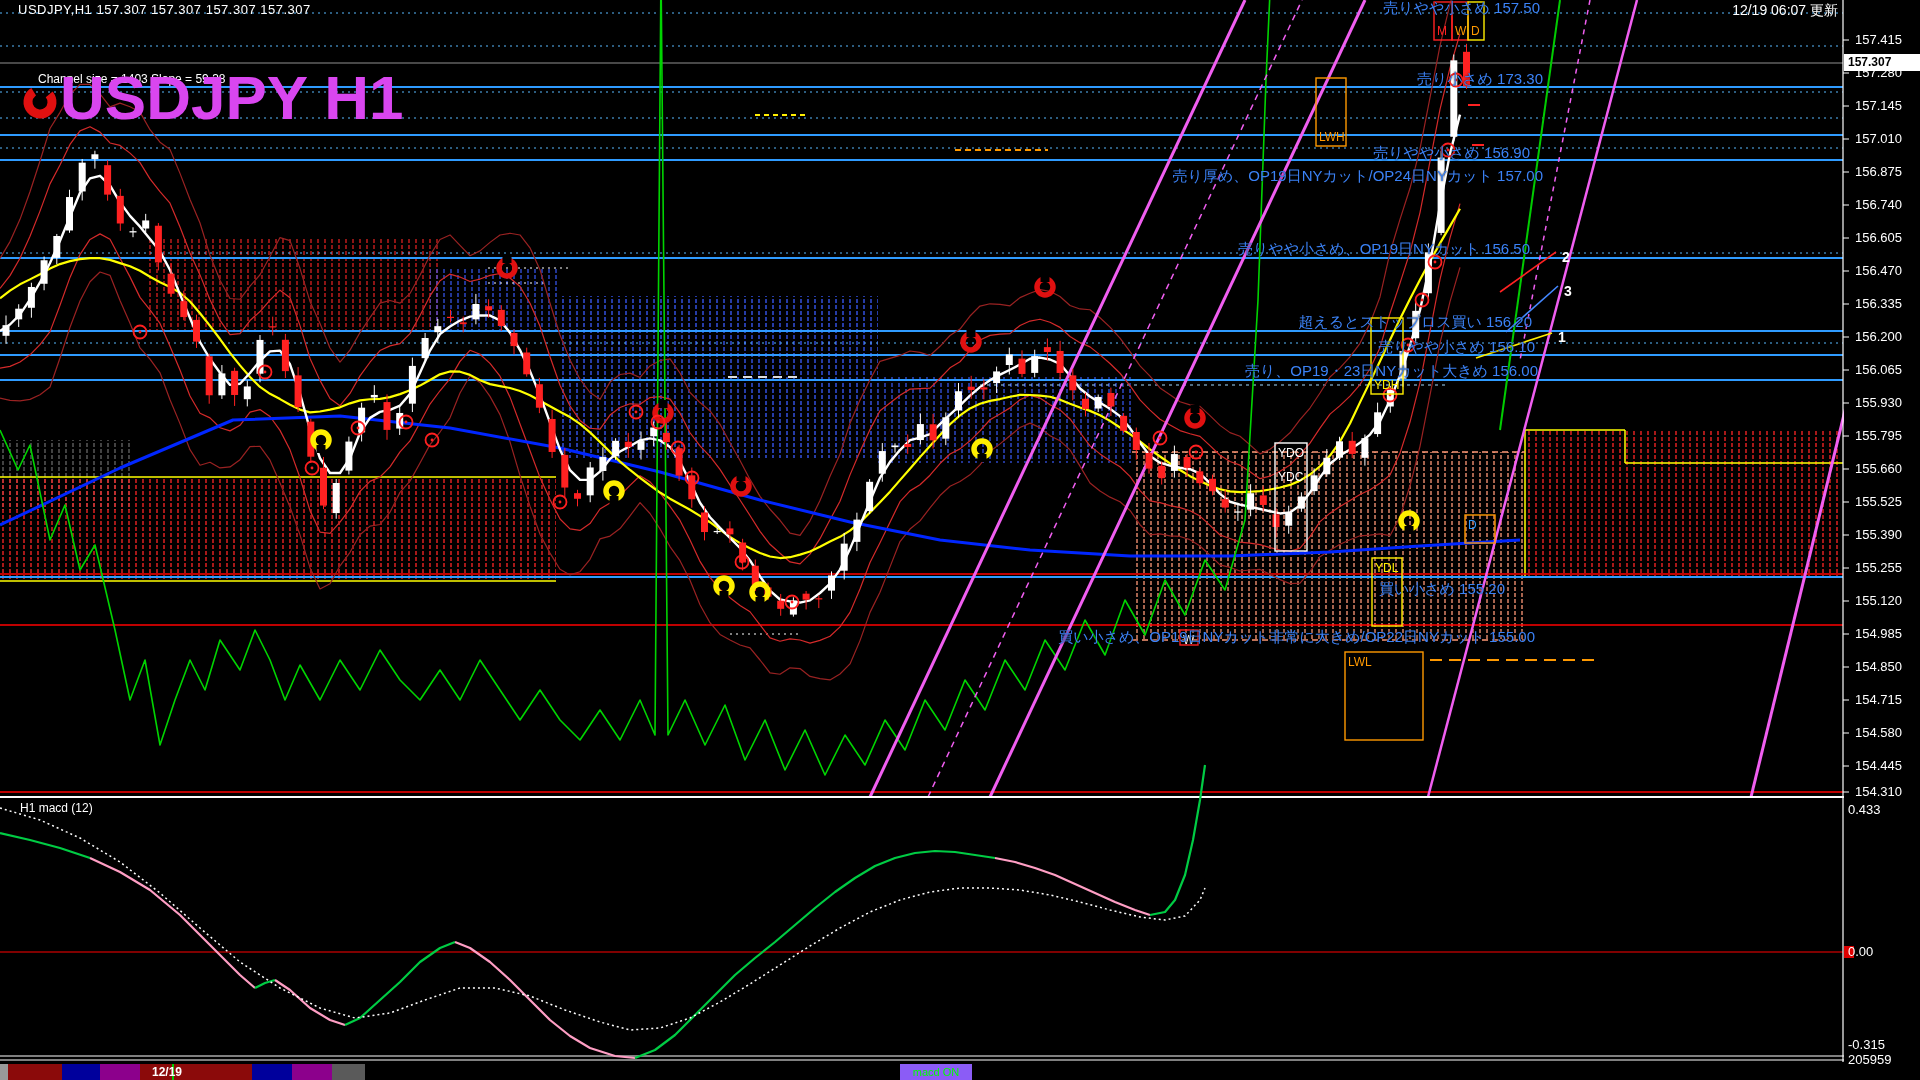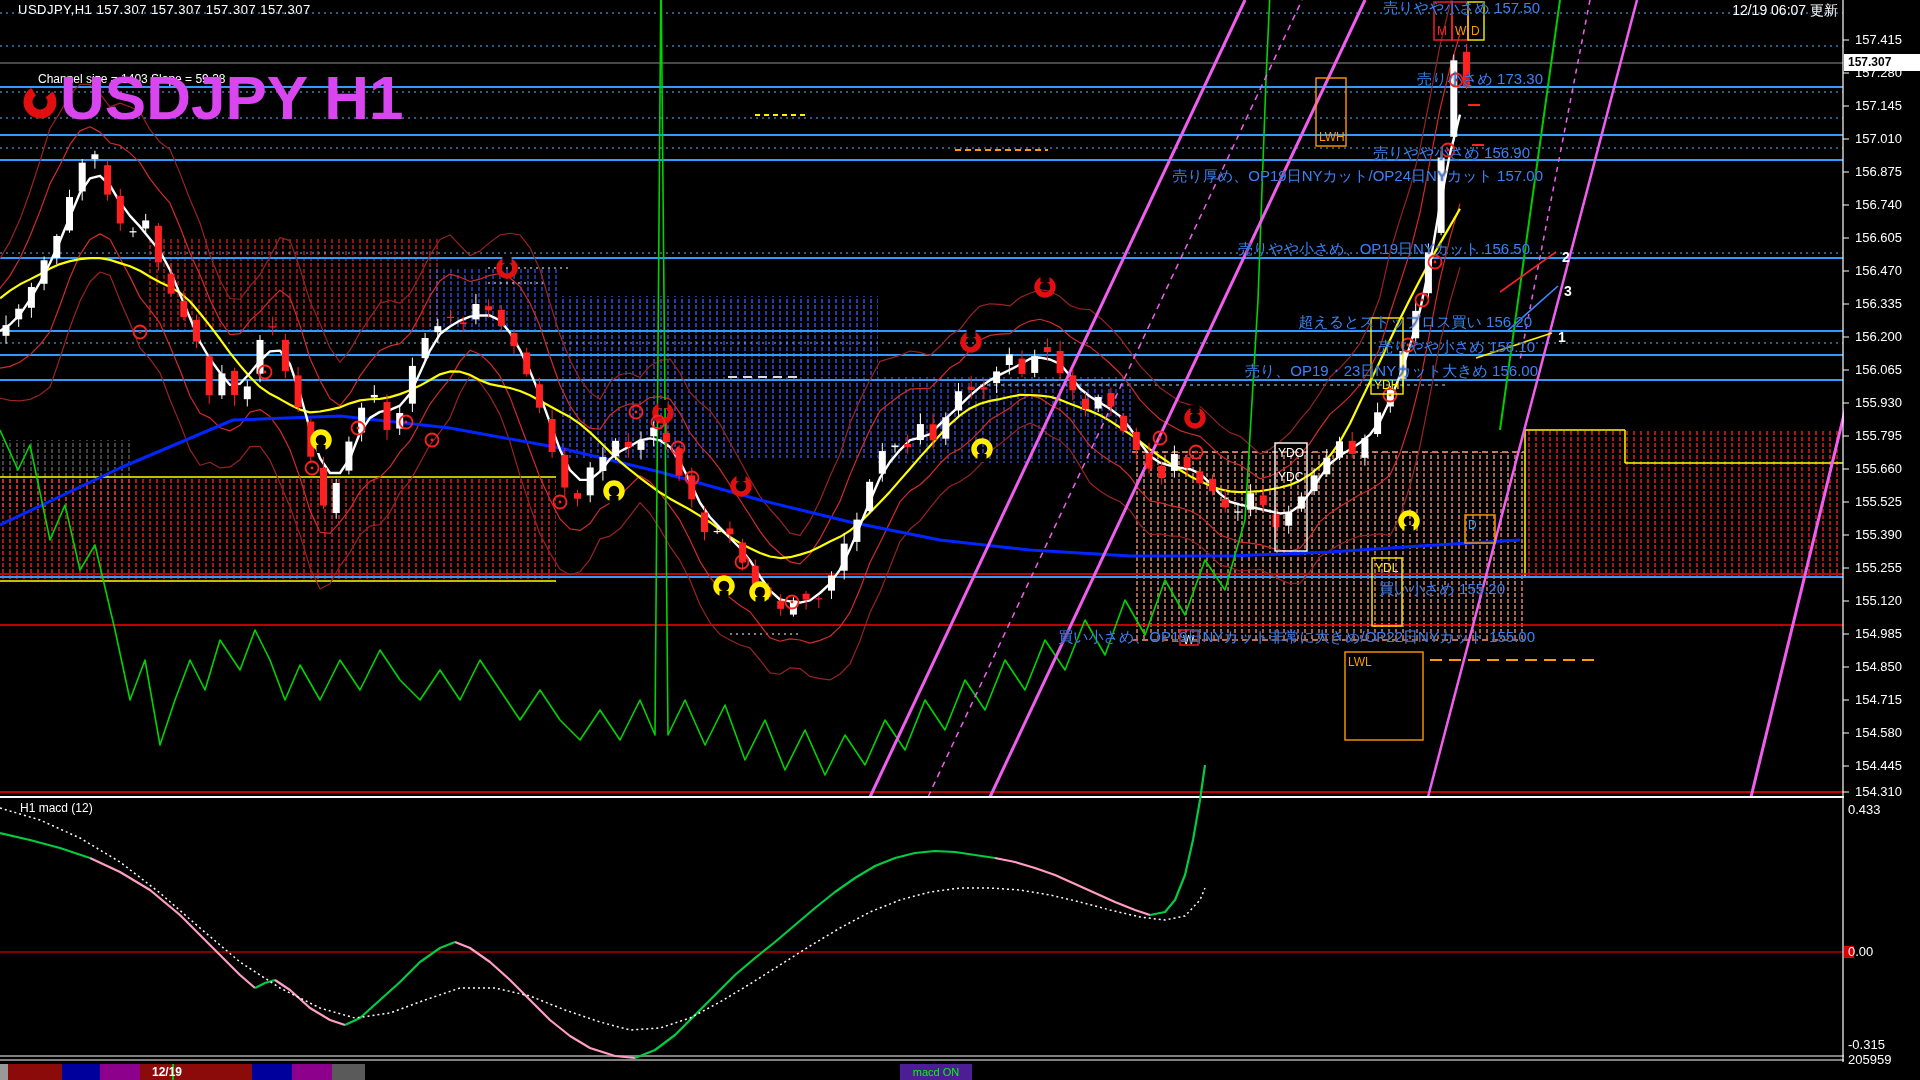--- a/index.html
+++ b/index.html
@@ -11,21 +11,21 @@
   #channelinfo{left:8px;top:72px;font-size:12px;margin-left:30px;}
   #watermark{left:22px;top:62px;font-size:62px;font-weight:bold;color:#d946ef;display:flex;align-items:center;gap:2px;}
   #updated{right:82px;top:2px;font-size:14px;}
   #macdlabel{left:20px;top:801px;font-size:12px;}
   .anno{position:absolute;font-size:15px;color:#3b82f6;text-align:left;transform:translateY(-9px);text-shadow:0 0 2px #000;}
   #curprice{position:absolute;left:1844px;top:54px;width:74px;height:17px;background:#fff;color:#000;
             font-size:12px;font-weight:bold;text-align:left;padding-left:4px;line-height:17px;}
   #sessionbar{position:absolute;left:0;top:1064px;width:1920px;height:16px;background:#000;}
   .seg{position:absolute;top:0;height:16px;}
   #datelabel{position:absolute;left:152px;top:1065px;font-size:12px;font-weight:bold;color:#fff;}
-  #macdon{position:absolute;left:900px;top:1064px;width:72px;height:16px;background:#4c1d95;
+  #macdon{position:absolute;left:900px;top:1064px;width:72px;height:16px;background:#8b5cf6;
           color:#00ff00;font-size:11px;text-align:center;line-height:16px;}
 </style>
 </head>
 <body>
 
 <div id="stage">
   <svg id="chartsvg" width="1920" height="1080">
       <defs>
         <pattern id="redHatch" width="7" height="6" patternUnits="userSpaceOnUse">
           <line x1="3" y1="0" x2="3" y2="6" stroke="#ff2525" stroke-width="1.3" stroke-dasharray="3 2"></line>

